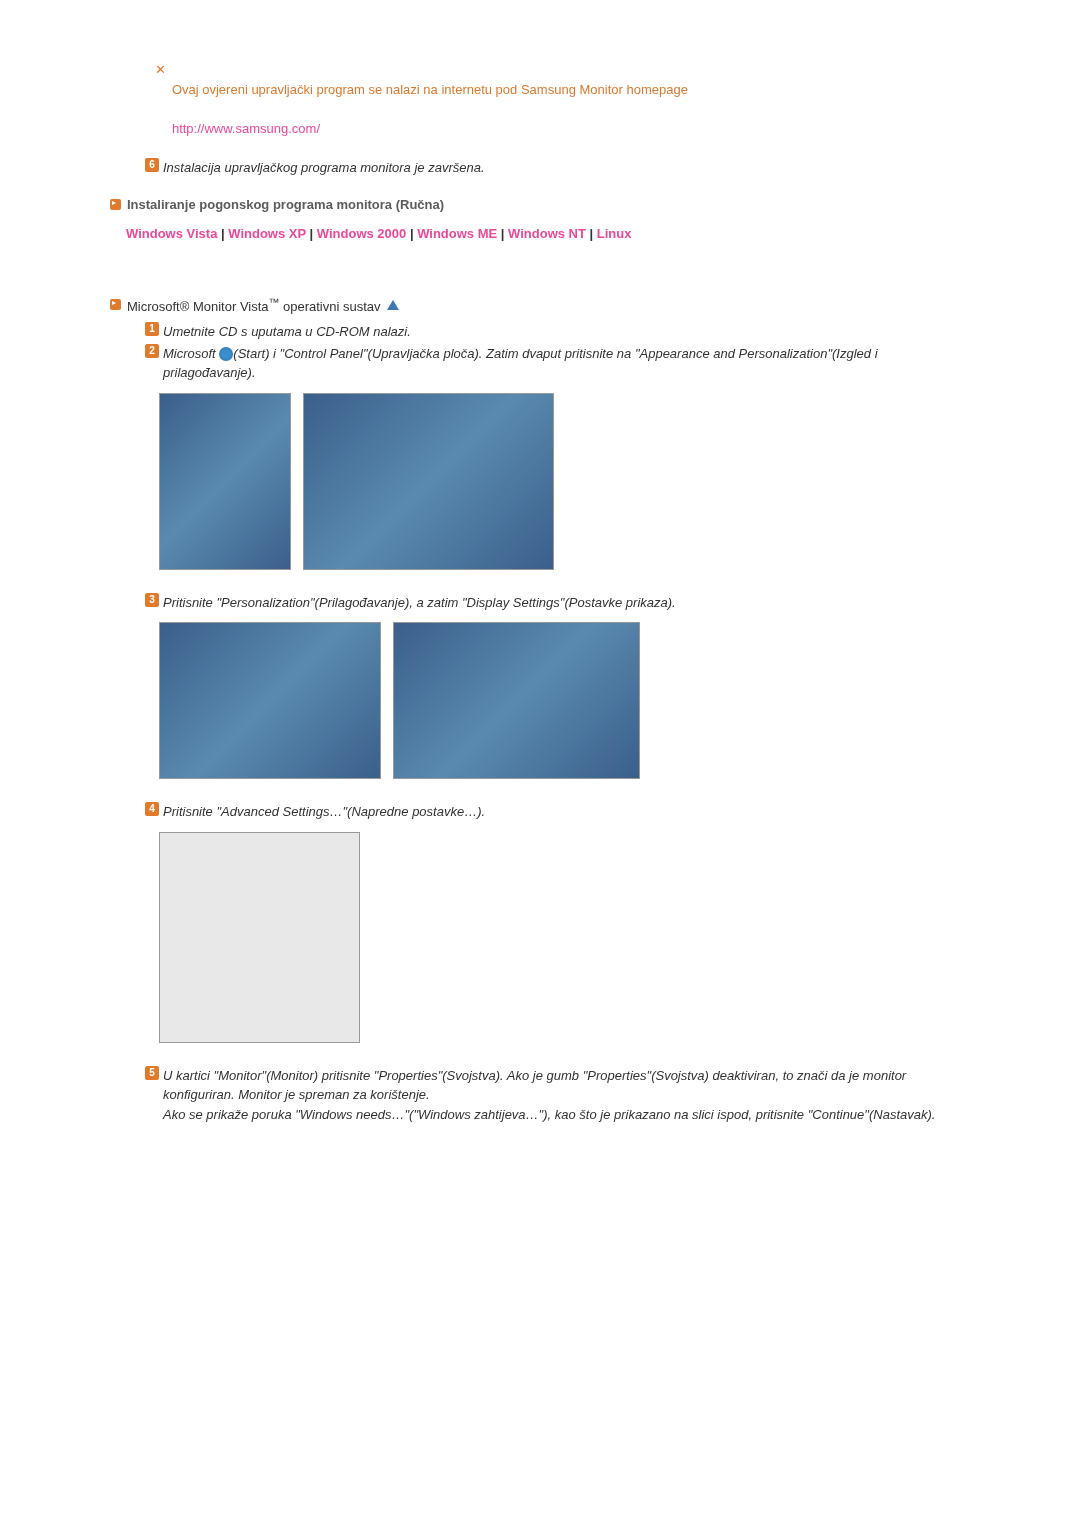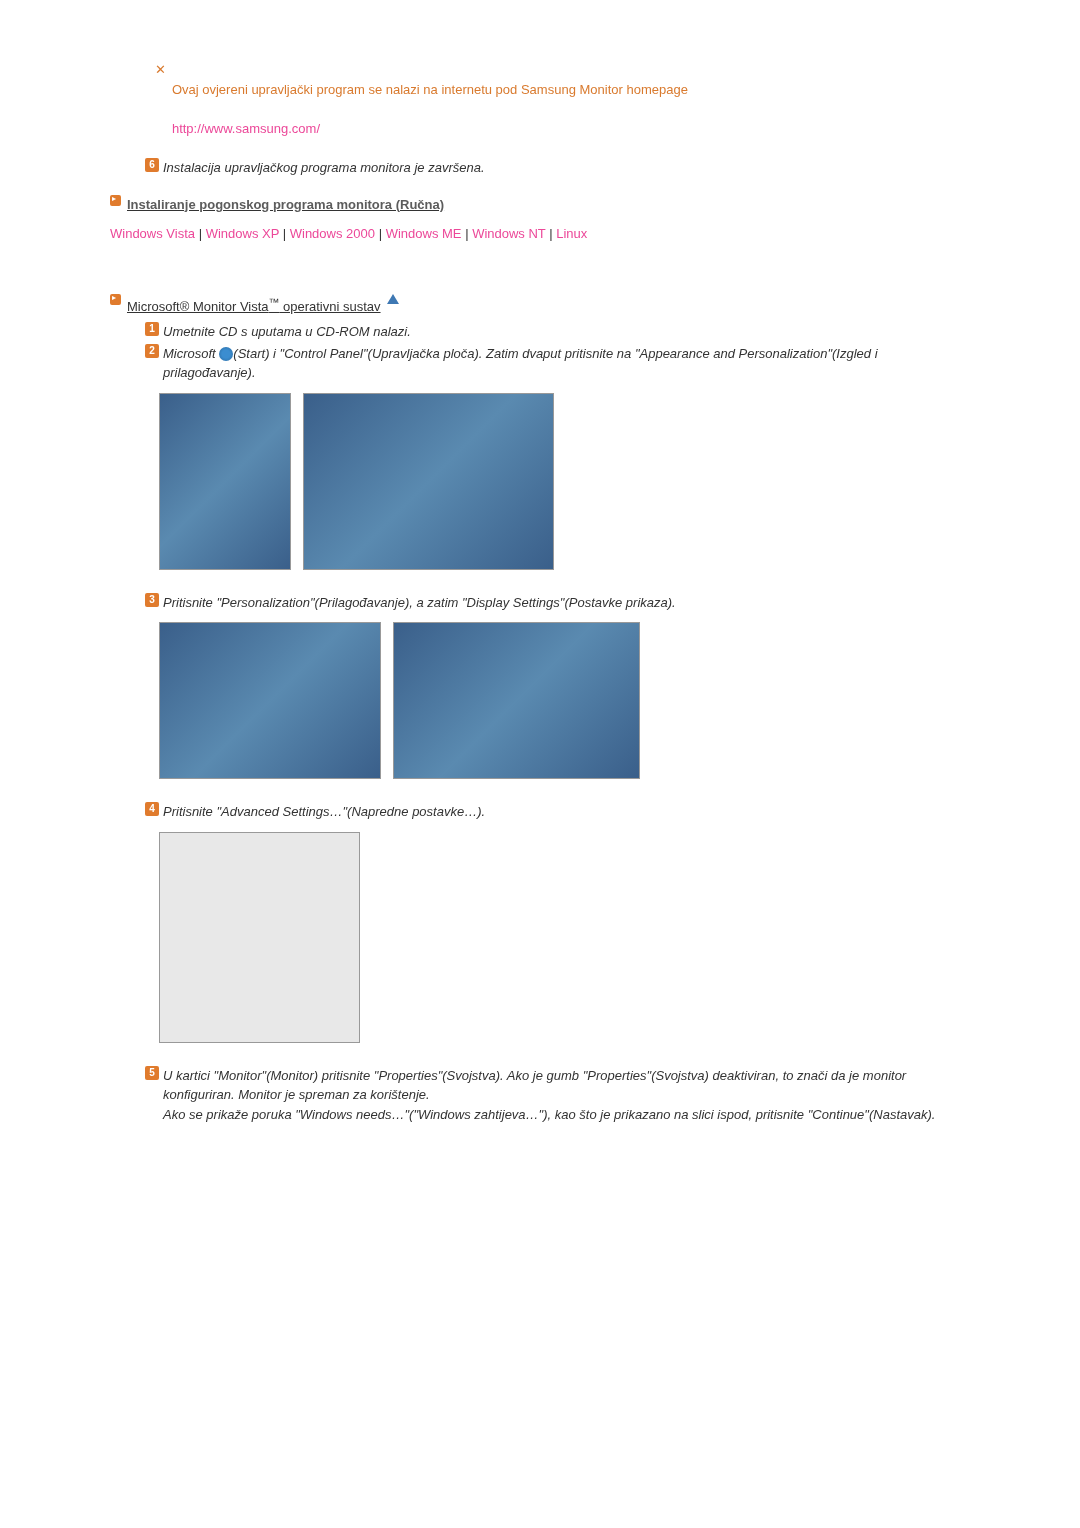--- a/index.html
+++ b/index.html
@@ -8,21 +8,21 @@
       color: #333;
       background: #fff;
       margin: 0;
       padding: 60px 110px;
       width: 1080px;
       box-sizing: border-box;
     }
     .orange { color: #D97A2E; }
     .blue-link { color: #ec4899; }
     .section { margin-bottom: 20px; line-height: 1.5; }
-    .os-links { margin-top: 10px; margin-left: 0; }
+    .os-links { margin-top: 10px; margin-left: 16px; font-weight: bold; }
     .num-badge {
       display: inline-block;
       width: 14px;
       height: 14px;
       background: #E07B2D;
       color: #fff;
       font-size: 10px;
       font-weight: bold;
       border-radius: 2px;
       text-align: center;
@@ -46,21 +46,21 @@
       font-size: 8px;
       position: absolute;
       left: 2px;
       top: -2px;
     }
     .x-mark { color: #D97A2E; margin-right: 6px; }
     .note-line { display: flex; align-items: flex-start; margin-left: 45px; }
     .note-body { flex: 1; }
     .step-line { display: flex; align-items: flex-start; margin-left: 35px; margin-bottom: 2px; }
     .step-text { flex: 1; line-height: 1.5; font-style: italic; }
-    .heading-line { display: flex; margin-bottom: 6px; text-decoration: underline; }
+    .heading-line { display: flex; align-items: center; margin-bottom: 6px; }
     .heading-text { font-weight: bold; color: #5C5C5C; }
     .img-placeholder {
       background: linear-gradient(135deg, #3a5f8a 0%, #5a8ab0 50%, #3a5f8a 100%);
       border: 1px solid #999;
       display: inline-block;
       margin: 8px 4px 20px;
       position: relative;
     }
     .img-row { margin-left: 45px; }
     .triangle-icon {

